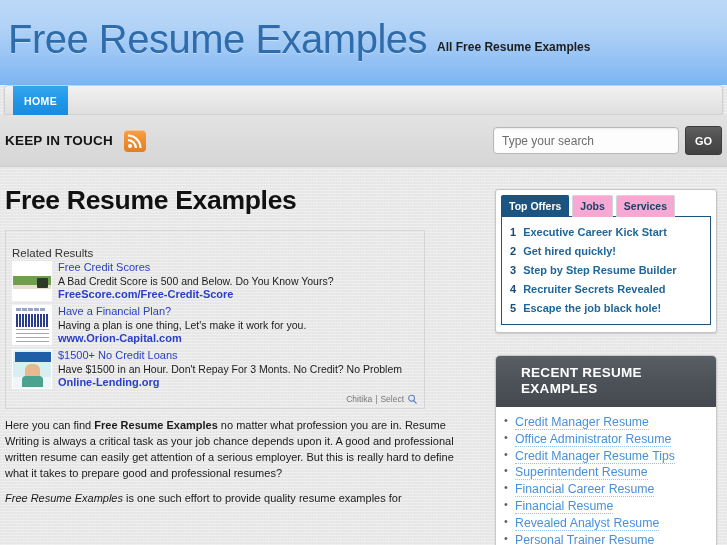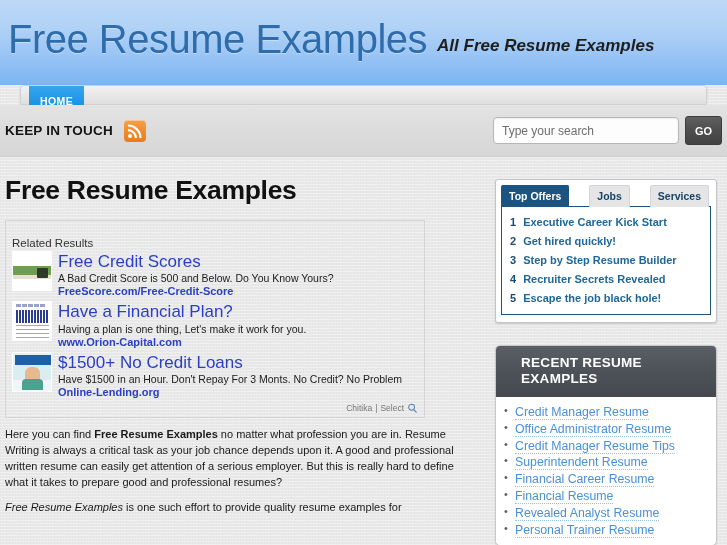--- a/index.html
+++ b/index.html
@@ -34,32 +34,32 @@
   }
   .site-title {
     font-size: 40px;
     color: #2f6cab;
     letter-spacing: -0.5px;
     font-weight: 400;
     white-space: nowrap;
     text-shadow: 0 1px 0 rgba(255,255,255,.35);
   }
   .site-tagline {
-    font-size: 17px;
+    font-size: 12px;
     font-weight: bold;
     color: #1e1e1e;
     white-space: nowrap;
-    position: relative; top: -2px; font-style: italic;
+    position: relative; top: -2px;
   }
 
   
   .navbar {
     position: relative;
-    height: 20px;
-    margin: 0 20px;
+    height: 30px;
+    margin: 0 4px;
     background: linear-gradient(to bottom, #f2f2f2 0%, #e7e7e7 55%, #dfdfdf 100%);
     border: 1px solid #d0d0d0;
     border-radius: 4px 4px 2px 2px;
     box-shadow: 0 1px 2px rgba(0,0,0,.12);
   }
   .nav-item {
     position: absolute;
     left: 8px; top: 0;
     height: 30px;
     min-width: 51px;
@@ -182,21 +182,21 @@
   .thumb-c u {
     position:absolute; left:12px; top:14px; width:15px; height:21px;
     background:#e8b98e; border-radius:6px 6px 0 0;
   }
   .thumb-c s {
     position:absolute; left:9px; top:26px; width:21px; height:11px;
     background:#4aa38e; border-radius:4px 4px 0 0;
   }
   .ad-body { flex: 1; min-width: 0; }
   .ad-title {
-    font-size: 17px; color: #2a3fc4; text-decoration: none;
+    font-size: 11px; color: #2a3fc4; text-decoration: none;
     display: block; line-height: 1.25; cursor: pointer;
   }
   .ad-desc { font-size: 10.5px; color: #1b1b1b; line-height: 1.25; }
   .ad-url {
     font-size: 11px; color: #2a3fc4; margin-top: 0; display: block;
     cursor: pointer; font-weight: bold;
   }
   .ad-footer {
     display: flex; align-items: flex-start; justify-content: flex-end;
     gap: 3px; font-size: 8.5px; color: #777; padding-top: 1px;
@@ -214,25 +214,25 @@
   .para-italic { font-style: italic; }
 
   
   .tabwidget {
     background: #ffffff;
     border: 1px solid #c4c4c4;
     border-radius: 3px;
     padding: 5px 5px 7px 5px;
     box-shadow: 0 1px 2px rgba(0,0,0,.14);
   }
-  .tabs { display: flex; gap: 20px; }
+  .tabs { display: flex; gap: 3px; }
   .tab {
     font-size: 10.5px; font-weight: bold;
     padding: 4px 7px 5px 7px;
-    background: #e5e5e5; color: #164269;
+    background: #f9a8d4; color: #164269;
     border: 1px solid #cfd5da; border-bottom: none;
     border-radius: 2px 2px 0 0;
     cursor: pointer;
   }
   .tab.active {
     background: #1b5480; color: #ffffff; border-color: #1b5480;
   }
   .tab-panel {
     border: 1px solid #1b5480;
     padding: 6px 4px 6px 4px;

